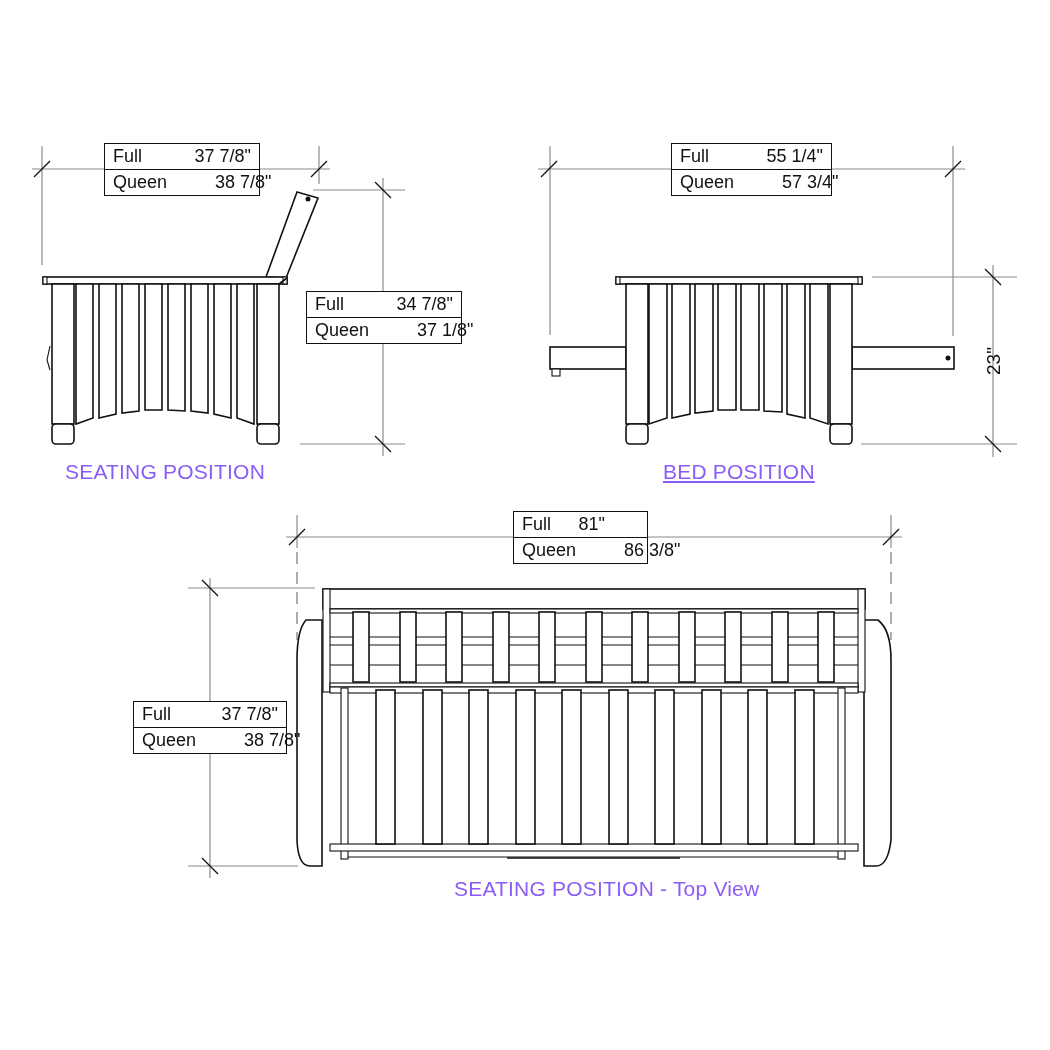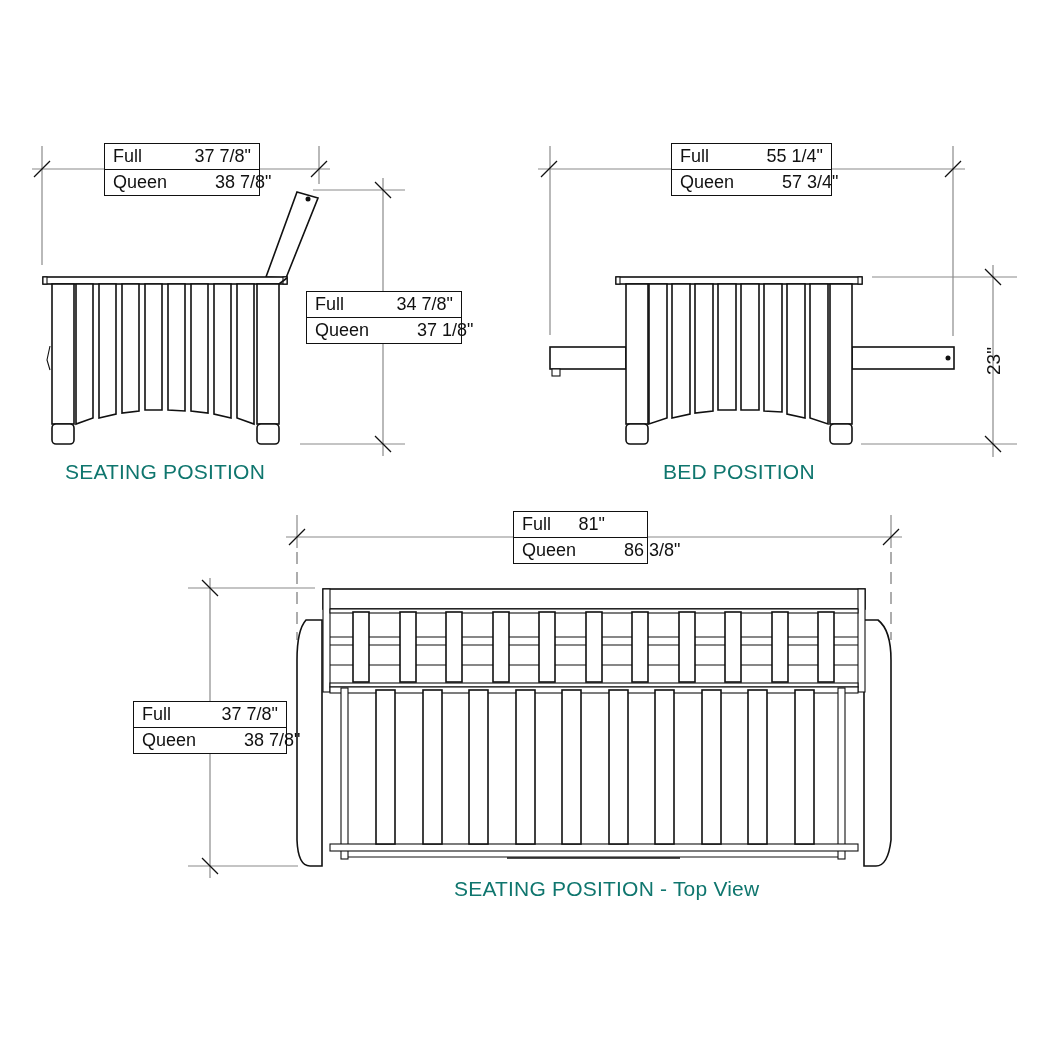--- a/index.html
+++ b/index.html
@@ -6,21 +6,21 @@
     body { width: 1050px; height: 1050px; position: relative; overflow: hidden; font-family: "Liberation Sans", sans-serif; }
     svg { position: absolute; left: 0; top: 0; }
     .dim { stroke: #8a8a8a; stroke-width: 1.2; fill: none; }
     .tick { stroke: #111; stroke-width: 1.3; }
     .ln { stroke: #111; stroke-width: 1.6; fill: #fff; }
     .ln-thin { stroke: #111; stroke-width: 1.1; fill: #fff; }
     .dash { stroke: #777; stroke-width: 1.2; stroke-dasharray: 12 8; fill: none; }
     .label-box { position: absolute; border: 1.6px solid #111; background: #fff; font-size: 18px; color: #111; }
     .label-row { display: flex; justify-content: space-between; padding: 0 8px; height: 25px; line-height: 25px; white-space: nowrap; align-items: flex-end; }
     .label-row + .label-row { border-top: 1.6px solid #111; gap: 48px; }
-    .caption { position: absolute; font-size: 21px; color: #0f766e; letter-spacing: 0.2px; white-space: nowrap; }
+    .caption { position: absolute; font-size: 21px; color: #8b5cf6; letter-spacing: 0.2px; white-space: nowrap; }
     .vlabel { position: absolute; font-size: 19px; color: #111; transform: rotate(-90deg); transform-origin: center; white-space: nowrap; }
   </style>
 </head>
 <body>
 
 <svg width="1050" height="1050" viewBox="0 0 1050 1050" xmlns="http://www.w3.org/2000/svg">
 
   <g>
 
     <line class="dim" x1="32" y1="169" x2="330" y2="169"></line>
@@ -198,21 +198,21 @@
     <span>55 1/4"</span>
   </div>
   <div class="label-row">
     <span>Queen</span>
     <span>57 3/4"</span>
   </div>
 </div>
 
 <div class="vlabel" style="left:977px; top:350px; width:34px; text-align:center;">23"</div>
 
-<div class="caption" style="left:663px; top:460px;">BED POSITION</div>
+<div class="caption" style="left:663px; top:460px;text-decoration:underline;">BED POSITION</div>
 
 <div class="label-box" style="left:513px; top:511px; width:133px;">
   <div class="label-row">
     <span>Full</span>
     <span style="margin-right:34px;">81"</span>
   </div>
   <div class="label-row">
     <span>Queen</span>
     <span>86 3/8"</span>
   </div>

